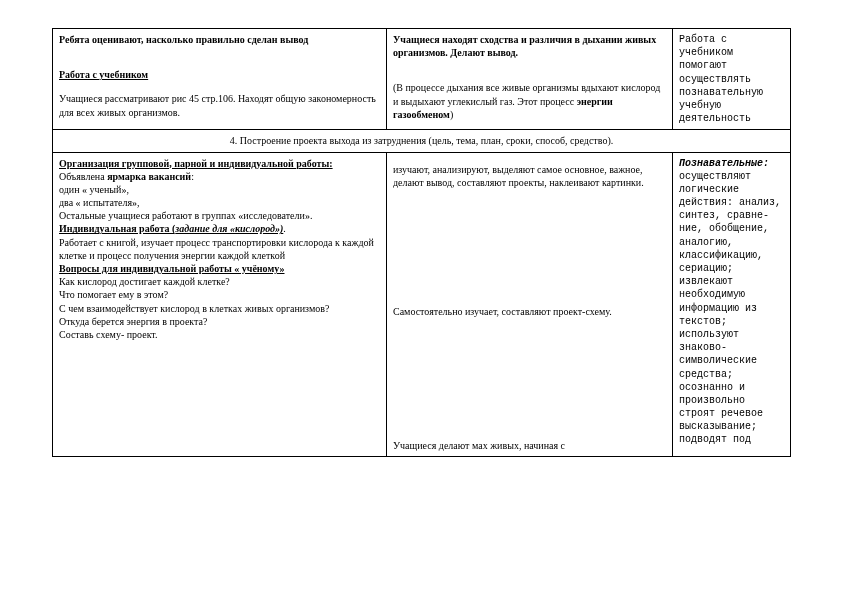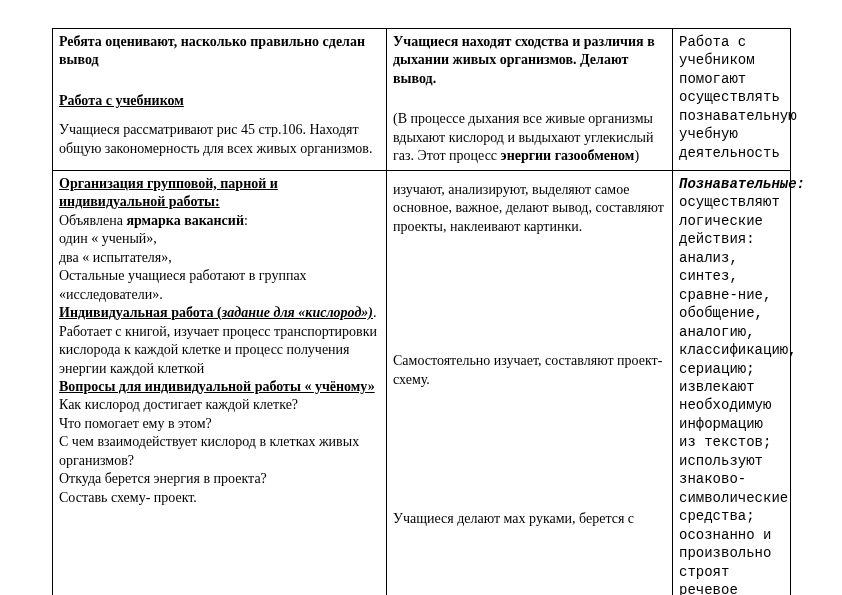--- a/index.html
+++ b/index.html
@@ -23,21 +23,21 @@
   }
   table.doc-table {
     width: 738px;
     border-collapse: collapse;
     table-layout: fixed;
   }
   table.doc-table td {
     border: 1px solid #000000;
     vertical-align: top;
     padding: 4px 6px 4px 6px;
-    font-size: 14px;
+    font-size: 10px;
     line-height: 1.32;
   }
   .col-a { width: 334px; }
   .col-b { width: 286px; }
   .col-c { width: 118px; font-family: Liberation Mono, monospace; }
 
   .bold { font-weight: bold; }
   .ital { font-style: italic; }
   .und { text-decoration: underline; }
   .center { text-align: center; }
@@ -84,20 +84,23 @@
         <td class="col-b">
           <p class="bold">Учащиеся находят сходства и различия в дыхании живых организмов.    Делают вывод.</p>
           <span class="sp-lg"></span>
           <p><span>(В процессе дыхания все живые организмы вдыхают кислород и выдыхают углекислый газ. Этот процесс </span><span class="bold">энергии газообменом</span><span>)</span></p>
         </td>
         <td class="col-c cell-c">
           <p>Работа с учебником помогают осуществлять познавательную учебную деятельность</p>
         </td>
       </tr>
 
+      <tr class="section-row">
+        <td colspan="3" class="center">4. Построение проекта выхода из затруднения (цель, тема, план, сроки, способ, средство).</td>
+      </tr>
 
       <tr>
         <td class="col-a">
           <p class="bold und">Организация групповой, парной и индивидуальной работы:</p>
           <p><span> Объявлена </span><span class="bold">ярмарка вакансий</span><span>:</span></p>
           <p>один « ученый»,</p>
           <p>два « испытателя»,</p>
           <p> Остальные учащиеся  работают в группах «исследователи».</p>
           <p><span class="bold und">Индивидуальная работа (</span><span class="bold ital und">задание для «кислород»)</span><span>.</span></p>
           <p>Работает с книгой, изучает процесс транспортировки кислорода к каждой клетке и процесс получения энергии каждой клеткой</p>
@@ -117,21 +120,21 @@
           <span class="sp-lg"></span>
           <span class="sp-lg"></span>
           <span class="sp-sm"></span>
           <p>Самостоятельно изучает, составляют проект-схему.</p>
           <span class="sp-lg"></span>
           <span class="sp-lg"></span>
           <span class="sp-lg"></span>
           <span class="sp-lg"></span>
           <span class="sp-lg"></span>
           <span class="sp"></span>
-          <p>Учащиеся  делают мах руками, берется с</p>
+          <p>Учащиеся  делают мах живых, начиная с</p>
         </td>
         <td class="col-c cell-c">
           <p class="bold ital">Познавательные:</p>
           <p>осуществляют логические действия: анализ, синтез, сравне-ние, обобщение, аналогию, классификацию, сериацию; извлекают необходимую информацию из текстов; используют знаково-символические средства; осознанно и произвольно строят речевое высказывание; подводят под</p>
         </td>
       </tr>
     </tbody>
   </table>
 </div>
 

